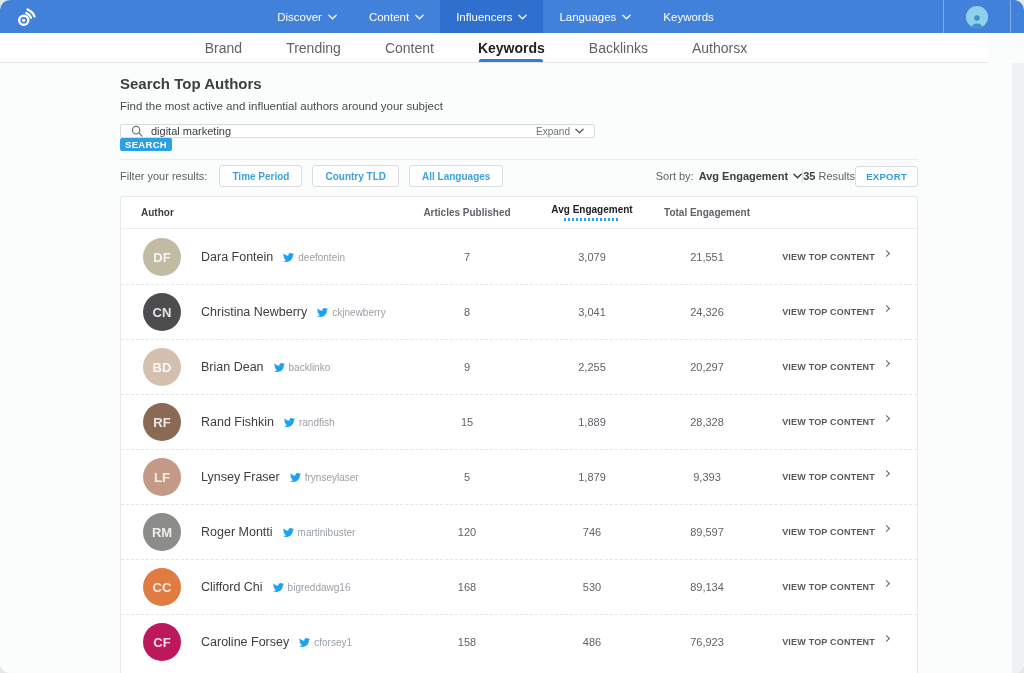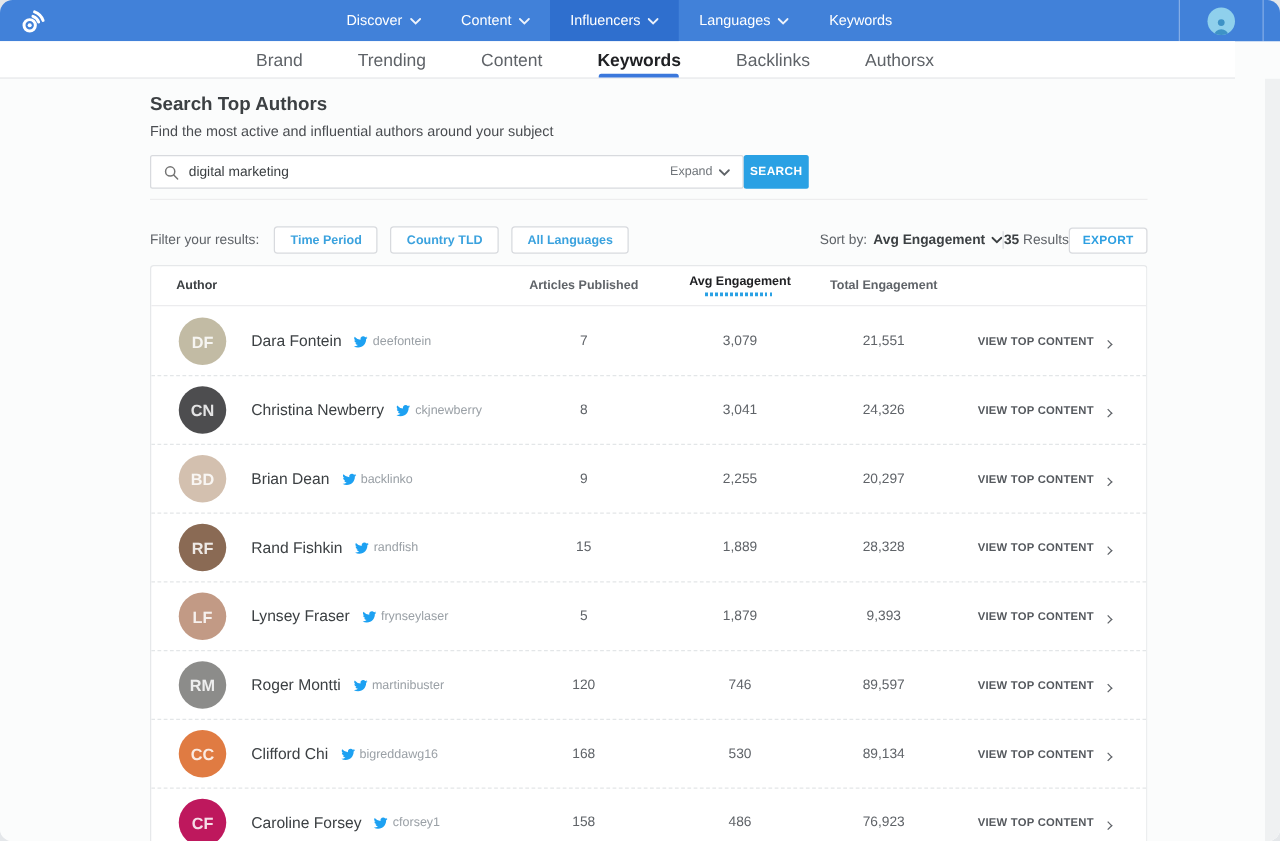--- a/index.html
+++ b/index.html
@@ -25,29 +25,29 @@
   .subnav-item{position:relative;display:flex;align-items:center;padding:0 22px;font-size:14px;color:#5f6368;cursor:pointer;}
   .subnav-item.active span{color:#202124;font-weight:bold;}
   .subnav-item.active::after{content:"";position:absolute;left:50%;transform:translateX(-50%);bottom:0;width:64px;height:3px;background:var(--underline_blue);border-radius:2px 2px 0 0;}
 
   
   .main{position:relative;height:610px;padding:10px 106px 0 120px;background:#fbfcfc;}
   .scroll-track{position:absolute;right:0;top:0;bottom:0;width:12px;background:#eff1f2;}
   .page-title{font-size:15px;font-weight:bold;color:#3c4043;margin:2px 0 8px;}
   .page-subtitle{font-size:11.5px;color:#4a4d51;margin-bottom:12px;}
 
-  .search-row{display:flex;height:27px;}
+  .search-row{display:flex;height:27px;flex-direction:column;}
   .search-box{display:flex;align-items:center;width:475px;background:#fff;border:1px solid #d8dade;border-radius:2px;padding:0 10px;}
   .search-box input{flex:1;border:none;outline:none;background:transparent;font-size:11px;color:#3c4043;margin-left:8px;}
   .expand{display:flex;align-items:center;gap:5px;font-size:10px;color:#70757a;cursor:pointer;white-space:nowrap;}
   .search-btn{width:52px;height:27px;border:none;background:var(--accent_blue);color:#fff;font-size:9.5px;font-weight:bold;letter-spacing:.3px;border-radius:2px;cursor:pointer;}
 
   .section-divider{border:none;border-top:1px solid #ededee;margin-top:8px;}
 
-  .filter-row{display:flex;align-items:center;margin-top:20px;height:24px;}
+  .filter-row{display:flex;align-items:center;margin-top:4px;height:24px;}
   .filter-label{font-size:11px;color:#5f6368;margin-right:12px;}
   .chips{display:flex;gap:10px;}
   .chip{height:22px;padding:0 12px;background:#fff;border:1px solid #d8dade;border-radius:3px;font-size:10px;font-weight:bold;color:var(--link_blue);cursor:pointer;}
   .filter-right{margin-left:auto;display:flex;align-items:center;gap:0;}
   .sort{display:flex;align-items:center;gap:5px;font-size:11px;color:#5f6368;cursor:pointer;}
   .sort b{color:#3c4043;font-weight:600;}
   .vsep{width:1px;height:14px;background:#dadce0;}
   .results{font-size:11px;color:#5f6368;}
   .results b{color:#3c4043;}
   .export-btn{padding:4px 10px;background:#fff;border:1px solid #d8dade;border-radius:3px;font-size:9.5px;font-weight:bold;letter-spacing:.3px;color:#2d9fe1;cursor:pointer;}
@@ -64,21 +64,21 @@
   .sort-ind{width:56px;height:3px;margin-top:3px;background-image:repeating-linear-gradient(90deg,var(--accent_blue) 0 2px,transparent 2px 4px);}
   .row{height:55px;border-top:1px solid transparent;}
   .row + .row, .row-ghost{border-top:1px dashed #e3e6e8;}
   .author-cell{display:flex;align-items:center;padding-left:22px;}
   .avatar{width:38px;height:38px;border-radius:50%;display:flex;align-items:center;justify-content:center;flex:none;}
   .avatar span{font-size:13px;font-weight:bold;color:rgba(255,255,255,.85);}
   .name{margin-left:20px;font-size:12.5px;color:#3c4043;font-weight:500;white-space:nowrap;}
   .tw{display:flex;align-items:center;margin-left:10px;gap:4px;cursor:pointer;}
   .tw span{font-size:10px;color:#9aa0a6;}
   .num{font-size:11px;color:#5f6368;text-align:center;}
-  .action{display:flex;align-items:flex-end;justify-content:flex-end;padding-right:28px;gap:9px;font-size:9px;font-weight:bold;letter-spacing:.2px;color:#55595e;cursor:pointer;white-space:nowrap;}
+  .action{display:flex;align-items:flex-start;justify-content:flex-end;padding-right:28px;gap:9px;font-size:9px;font-weight:bold;letter-spacing:.2px;color:#55595e;cursor:pointer;white-space:nowrap;}
   .chev-right{width:5px;height:5px;border-right:1.5px solid #5f6368;border-bottom:1.5px solid #5f6368;transform:rotate(-45deg);margin-top:-1px;}
 </style>
 </head>
 <body>
 
 <div class="app">
 
   <div class="topbar">
     <div class="logo">
       <svg width="26" height="26" viewBox="0 0 24 24">

